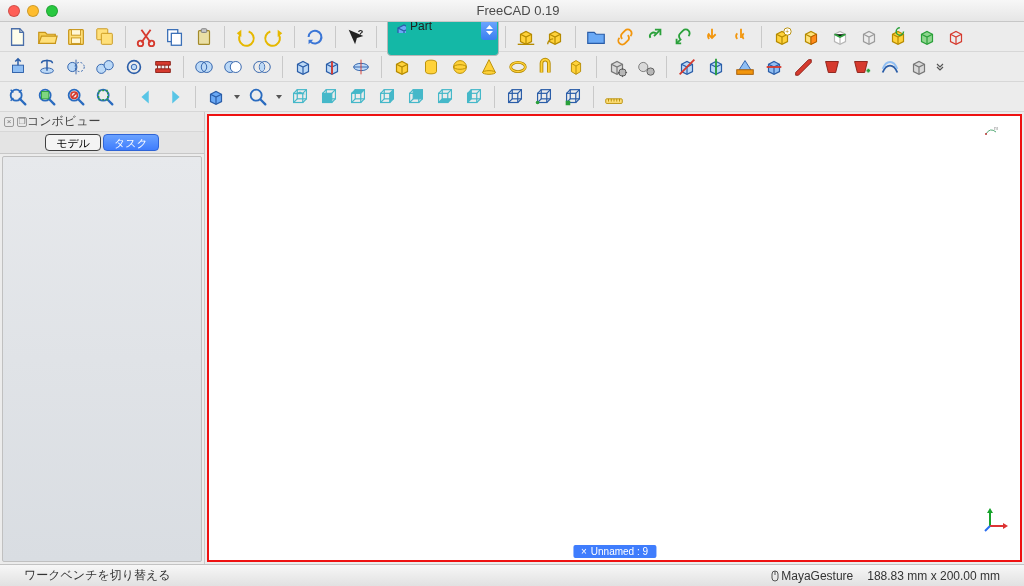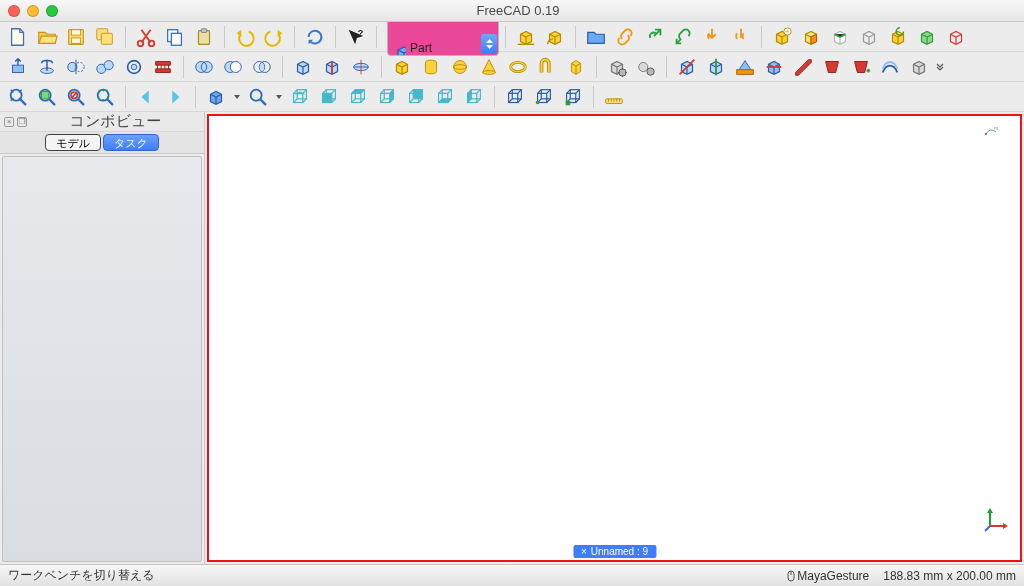--- a/index.html
+++ b/index.html
@@ -36,22 +36,22 @@
 .tb-btn{
   width:28px; height:26px;
   display:flex;align-items:center;justify-content:center;
   border-radius:4px;
   cursor:pointer;
 }
 .tb-btn svg{width:22px;height:22px;display:block;}
 .arrow-small{ display:inline-flex; align-items:center; justify-content:center; width:12px; height:26px;}
 .arrow-small svg{width:8px;height:8px;}
 .wb-select{
-  display:flex;align-items:flex-end;
-  background:#ec4899;
+  display:flex;align-items:flex-start;
+  background:#14b8a6;
   border:1px solid #b7b7b7;border-radius:4px;
   height:38px;width:112px;margin-left:4px;
 }
 .wb-select .wb-icon{width:14px;height:14px;margin:0 4px;}
 .wb-select .wb-label{flex:1;font-size:12px;color:#222;}
 .wb-select .wb-arrow{
   width:16px;height:20px;margin:1px;
   background:linear-gradient(#6fa8ff,#3a7ff0);
   border-radius:3px;display:flex;flex-direction:column;align-items:center;justify-content:center;gap:2px;
 }
@@ -68,21 +68,21 @@
   border-right:1px solid #c9c9c9;
 }
 .panel-head{
   display:flex;align-items:center;
   height:20px;
   background:#e9e9e9;
   border-bottom:1px solid #d7d7d7;
 }
 .panel-head .close-dots{display:flex;gap:3px;margin-left:4px;}
 .cd{width:10px;height:10px;border:1px solid #9a9a9a;border-radius:2px;display:flex;align-items:center;justify-content:center;color:#777;font-size:8px;line-height:8px;}
-.panel-head .title-s{flex:1;text-align:center;font-size:15px;color:#444;}
+.panel-head .title-s{flex:1;font-size:12px;color:#444;}
 .tabs{display:flex;height:22px;background:#e4e4e4;border-bottom:1px solid #c7c7c7;padding:2px 4px;gap:2px; justify-content:center;}
 .tab{
   padding:1px 10px;border:1px solid #404040;border-radius:4px;background:#f4f4f4;font-size:11px;cursor:pointer;
 }
 .tab.active{
   background:linear-gradient(#6aa2ff,#3f7dfd);color:#fff;border-color:#2f64d6;
 }
 .tree{
   flex:1;background:linear-gradient(#e7e9ec,#d9dde2);
   border:1px solid #c0c0c0;margin:2px;border-radius:2px;
@@ -102,21 +102,21 @@
 .axis{position:absolute;right:10px;bottom:26px;}
 .axis svg{width:26px;height:26px;}
 .compass{position:absolute;right:18px;top:8px;color:#7a7a7a;font-size:8px;}
 .compass svg{width:20px;height:16px;}
 
 .status{
   height:22px;
   background:linear-gradient(#f7f7f7,#e1e1e1);
   border-top:1px solid #c3c3c3;
   display:flex;align-items:center;font-size:12px;color:#333;
-  padding:0 8px;
+  padding:0 24px;
 }
 .status .spacer{flex:1;}
 .status .grp{display:flex;align-items:center;margin-left:14px;}
 </style>
 </head>
 <body>
 
 <div class="titlebar">
   <div class="traffic">
     <div class="dot red"></div>

